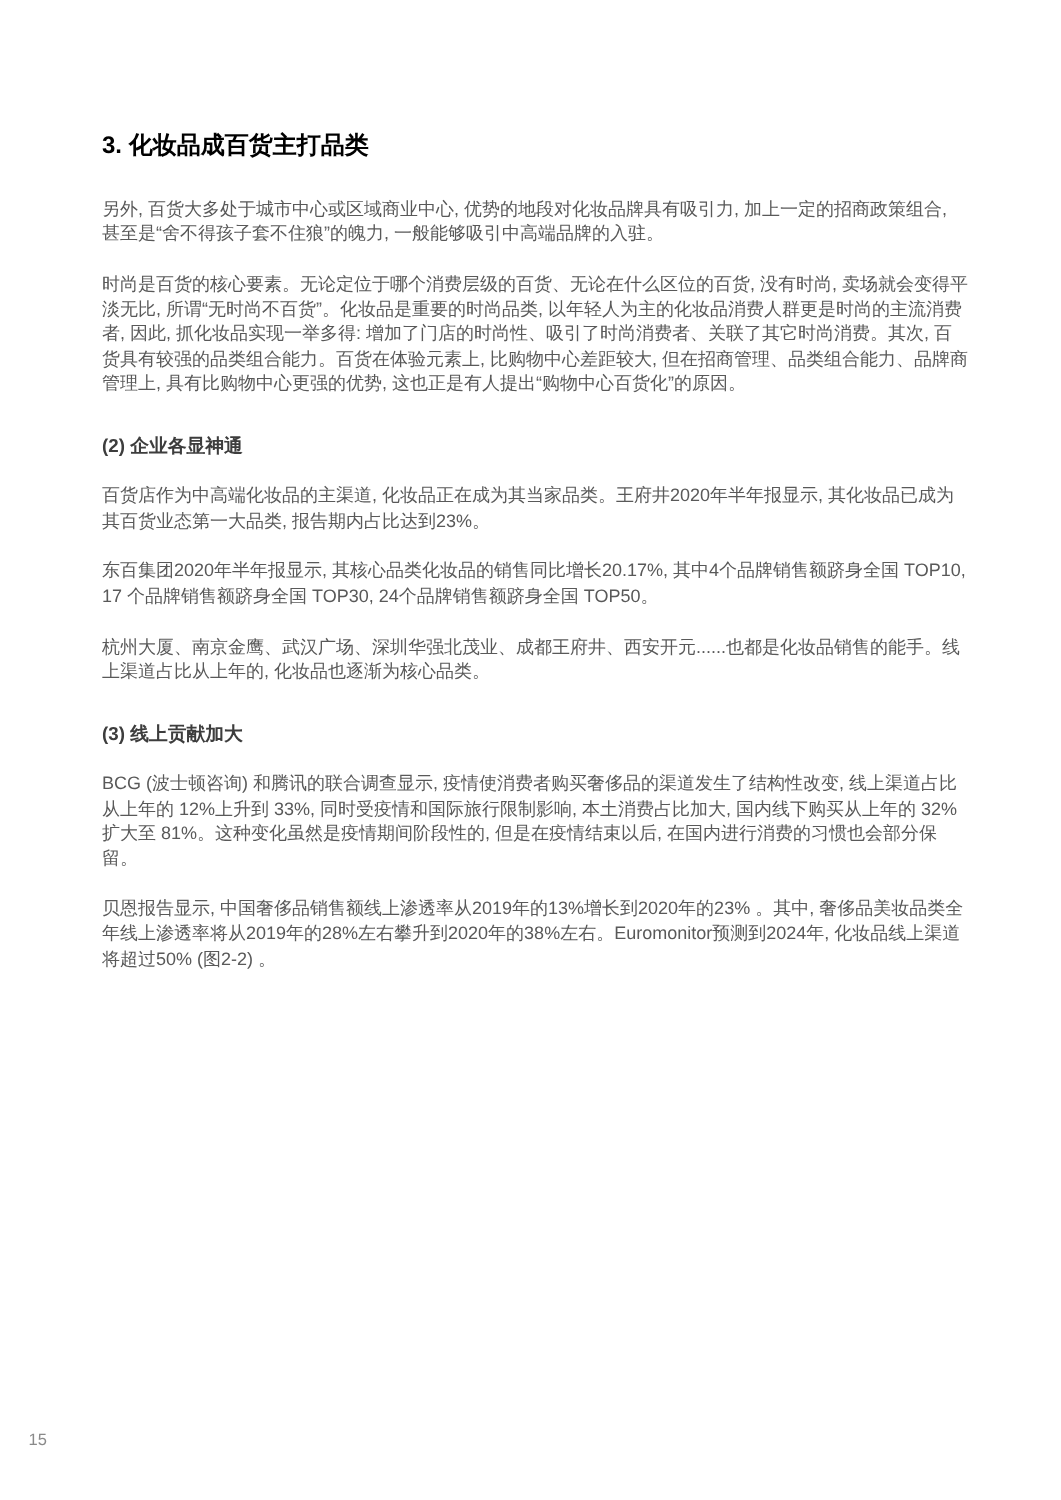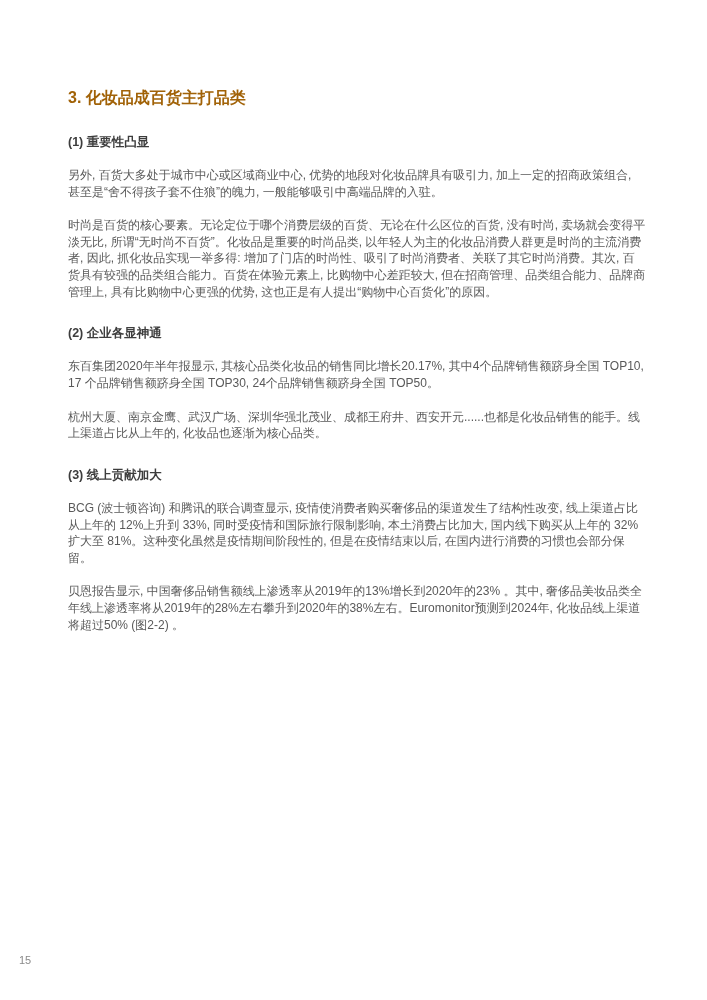--- a/index.html
+++ b/index.html
@@ -15,21 +15,21 @@
   }
   .content {
     position: absolute;
     left: 68px;
     top: 88px;
     width: 578px;
   }
   h1.doc-title {
     font-size: 16px;
     font-weight: bold;
-    color: #a16207;
+    color: #000000;
     margin: 0 0 22px 0;
     line-height: 1.3;
   }
   h2.sec-heading {
     font-size: 12.5px;
     font-weight: bold;
     color: #3d3d3d;
     margin: 25px 0 17px 0;
     line-height: 1.3;
   }
@@ -51,28 +51,28 @@
 </style>
 </head>
 <body>
 
 <div class="page">
   <main class="content">
 
     <h1 class="doc-title">3. 化妆品成百货主打品类</h1>
 
 
-    <h2 class="sec-heading">(1) 重要性凸显</h2>
 
     <p class="body-para">另外, 百货大多处于城市中心或区域商业中心, 优势的地段对化妆品牌具有吸引力, 加上一定的招商政策组合, 甚至是“舍不得孩子套不住狼”的魄力, 一般能够吸引中高端品牌的入驻。</p>
 
     <p class="body-para">时尚是百货的核心要素。无论定位于哪个消费层级的百货、无论在什么区位的百货, 没有时尚, 卖场就会变得平淡无比, 所谓“无时尚不百货”。化妆品是重要的时尚品类, 以年轻人为主的化妆品消费人群更是时尚的主流消费者, 因此, 抓化妆品实现一举多得: 增加了门店的时尚性、吸引了时尚消费者、关联了其它时尚消费。其次, 百货具有较强的品类组合能力。百货在体验元素上, 比购物中心差距较大, 但在招商管理、品类组合能力、品牌商管理上, 具有比购物中心更强的优势, 这也正是有人提出“购物中心百货化”的原因。</p>
 
     <h2 class="sec-heading">(2) 企业各显神通</h2>
 
+    <p class="body-para">百货店作为中高端化妆品的主渠道, 化妆品正在成为其当家品类。王府井2020年半年报显示, 其化妆品已成为其百货业态第一大品类, 报告期内占比达到23%。</p>
 
     <p class="body-para">东百集团2020年半年报显示, 其核心品类化妆品的销售同比增长20.17%, 其中4个品牌销售额跻身全国 TOP10,   17 个品牌销售额跻身全国 TOP30, 24个品牌销售额跻身全国 TOP50。</p>
 
 
     <p class="body-para">杭州大厦、南京金鹰、武汉广场、深圳华强北茂业、成都王府井、西安开元......也都是化妆品销售的能手。线上渠道占比从上年的, 化妆品也逐渐为核心品类。</p>
 
     <h2 class="sec-heading">(3) 线上贡献加大</h2>
 
     <p class="body-para">BCG (波士顿咨询) 和腾讯的联合调查显示, 疫情使消费者购买奢侈品的渠道发生了结构性改变, 线上渠道占比从上年的 12%上升到 33%, 同时受疫情和国际旅行限制影响, 本土消费占比加大, 国内线下购买从上年的 32%扩大至 81%。这种变化虽然是疫情期间阶段性的, 但是在疫情结束以后, 在国内进行消费的习惯也会部分保留。</p>
 

